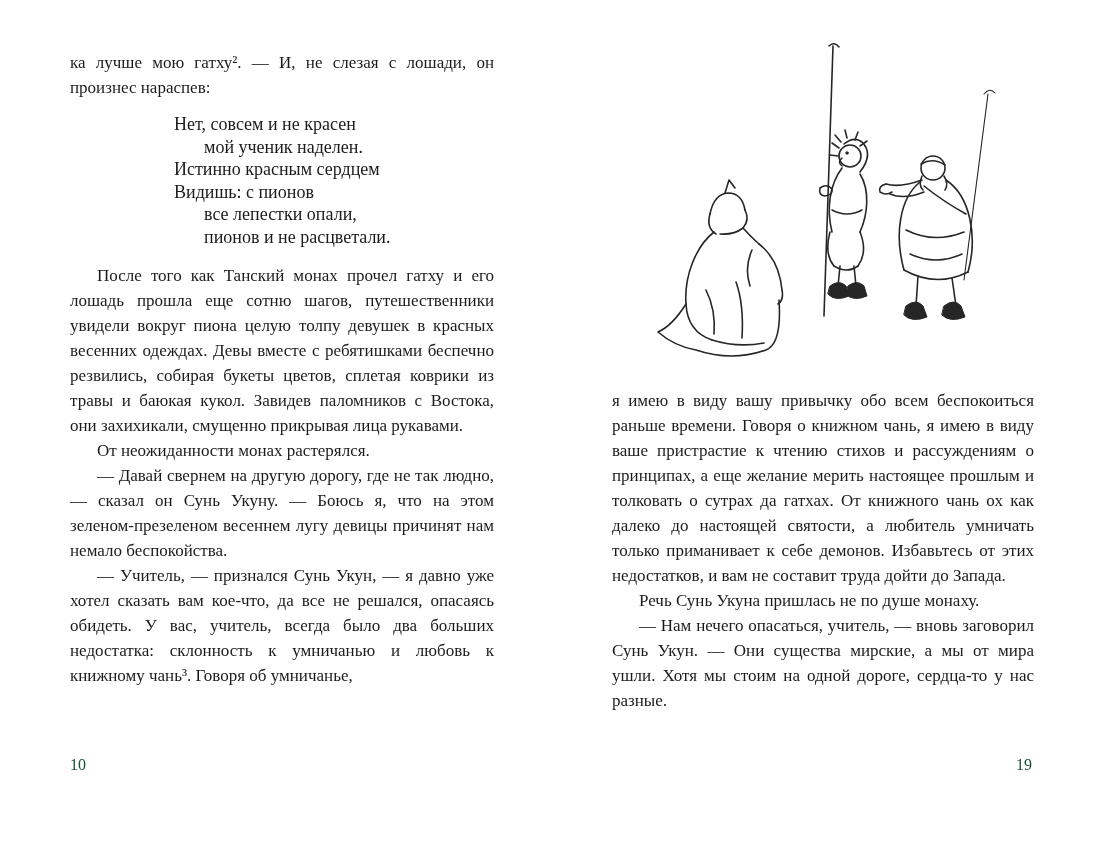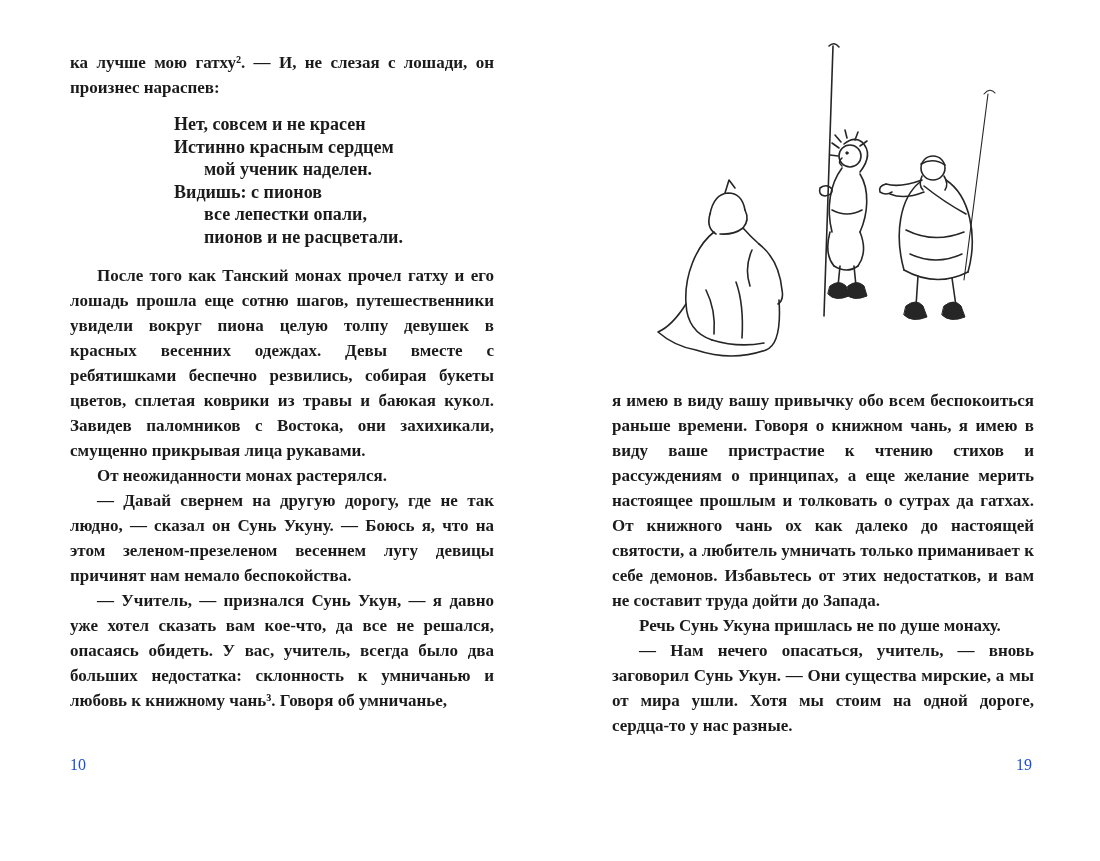--- a/index.html
+++ b/index.html
@@ -10,21 +10,21 @@
     background: #ffffff;
     font-family: "Liberation Serif", "DejaVu Serif", serif;
     color: #1b1b1b;
     position: relative;
     overflow: hidden;
   }
   .page { position: absolute; top: 0; height: 861px; }
   .page-left  { left: 70px;  width: 424px; }
   .page-right { left: 612px; width: 422px; }
 
-  .page-body { padding-top: 50px; font-weight: bold; }
+  .page-body { padding-top: 50px; }
   .page-right .page-body { padding-top: 38px; }
 
   p {
     margin: 0;
     font-size: 17px;
     line-height: 25px;
     text-align: justify;
     hyphens: auto;
     -webkit-hyphens: auto;
   }
@@ -36,21 +36,21 @@
     font-size: 18px;
     line-height: 22.5px;
   }
   .poem-line { white-space: nowrap; }
   .poem-line.indent { padding-left: 30px; }
 
   .page-number {
     position: absolute;
     top: 756px;
     font-size: 16px;
-    color: #1d4ed8;
+    color: #14532d;
   }
   .pn-left  { left: 0; }
   .pn-right { right: 2px; }
 
   .illustration { margin: 0 0 14px 36px; width: 372px; height: 336px; }
 
   .ln   { fill: none; stroke: #262626; stroke-width: 1.6; stroke-linecap: round; stroke-linejoin: round; }
   .thin { stroke-width: 1.1; }
   .dark { fill: #262626; stroke: #262626; stroke-width: 1; }
 </style>
@@ -58,22 +58,22 @@
 <body>
 
 <div class="book">
 
   <section class="page page-left">
     <div class="page-body">
       <p class="cont">ка лучше мою гатху². — И, не слезая с лошади, он произнес нараспев:</p>
 
       <div class="poem">
         <div class="poem-line">Нет, совсем и не красен</div>
+        <div class="poem-line indent">мой ученик наделен.</div>
         <div class="poem-line">Истинно красным сердцем</div>
-        <div class="poem-line indent">мой ученик наделен.</div>
         <div class="poem-line">Видишь: с пионов</div>
         <div class="poem-line indent">все лепестки опали,</div>
         <div class="poem-line indent">пионов и не расцветали.</div>
       </div>
 
       <p class="para">После того как Танский монах прочел гатху и его лошадь прошла еще сотню шагов, путешественники увидели вокруг пиона целую толпу девушек в красных весенних одеждах. Девы вместе с ребятишками беспечно резвились, собирая букеты цветов, сплетая коврики из травы и баюкая кукол. Завидев паломников с Востока, они захихикали, смущенно прикрывая лица рукавами.</p>
       <p class="para">От неожиданности монах растерялся.</p>
       <p class="para">— Давай свернем на другую дорогу, где не так людно, — сказал он Сунь Укуну. — Боюсь я, что на этом зеленом-презеленом весеннем лугу девицы причинят нам немало беспокойства.</p>
       <p class="para">— Учитель, — признался Сунь Укун, — я давно уже хотел сказать вам кое-что, да все не решался, опасаясь обидеть. У вас, учитель, всегда было два больших недостатка: склонность к умничанью и любовь к книжному чань³. Говоря об умничанье,</p>
     </div>

